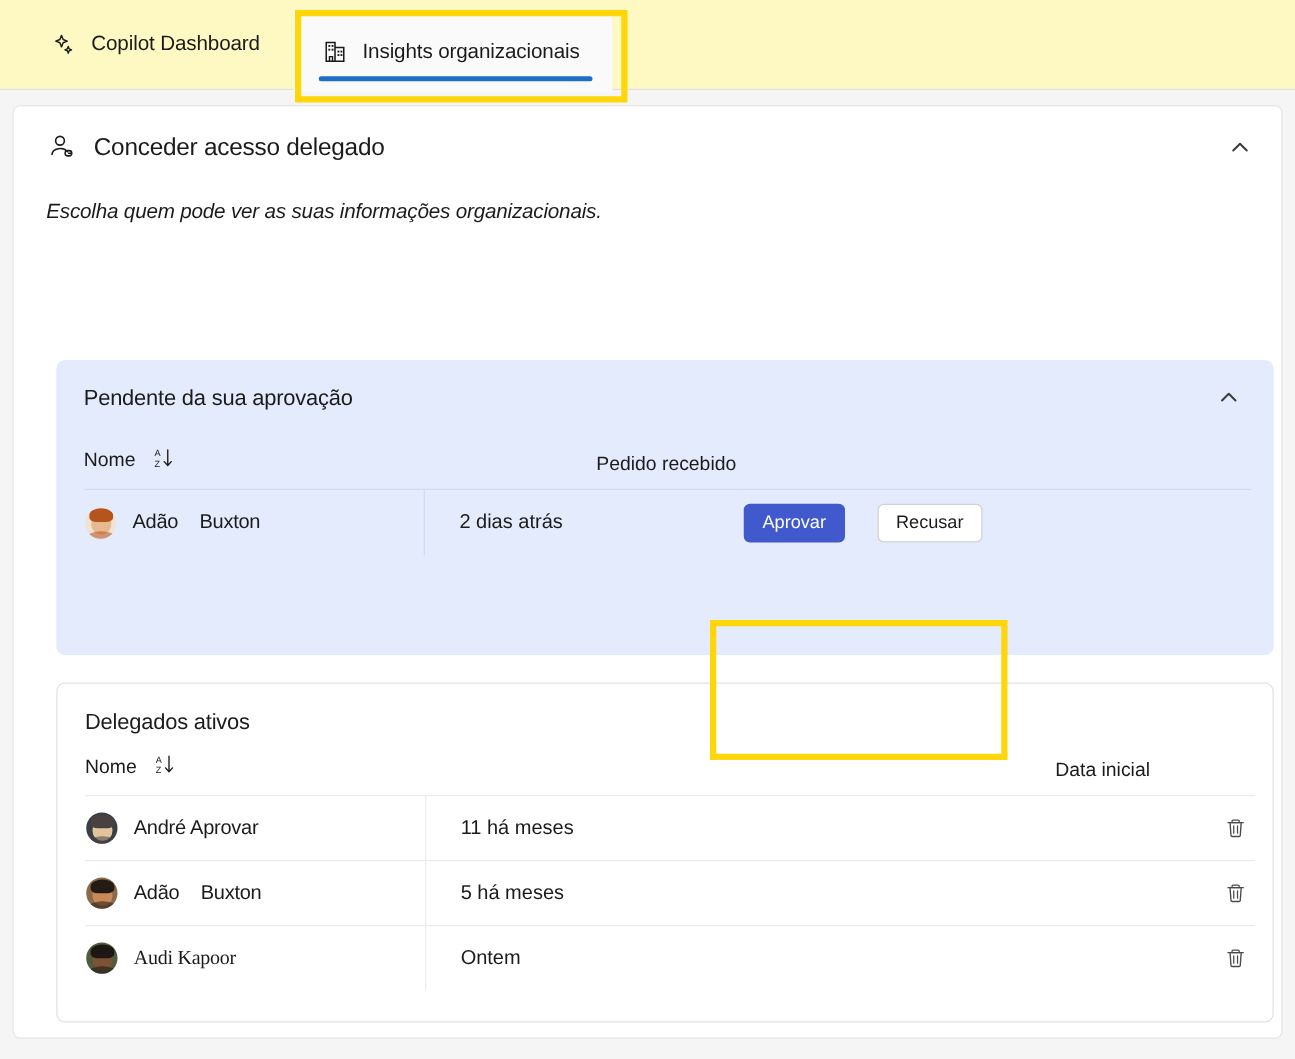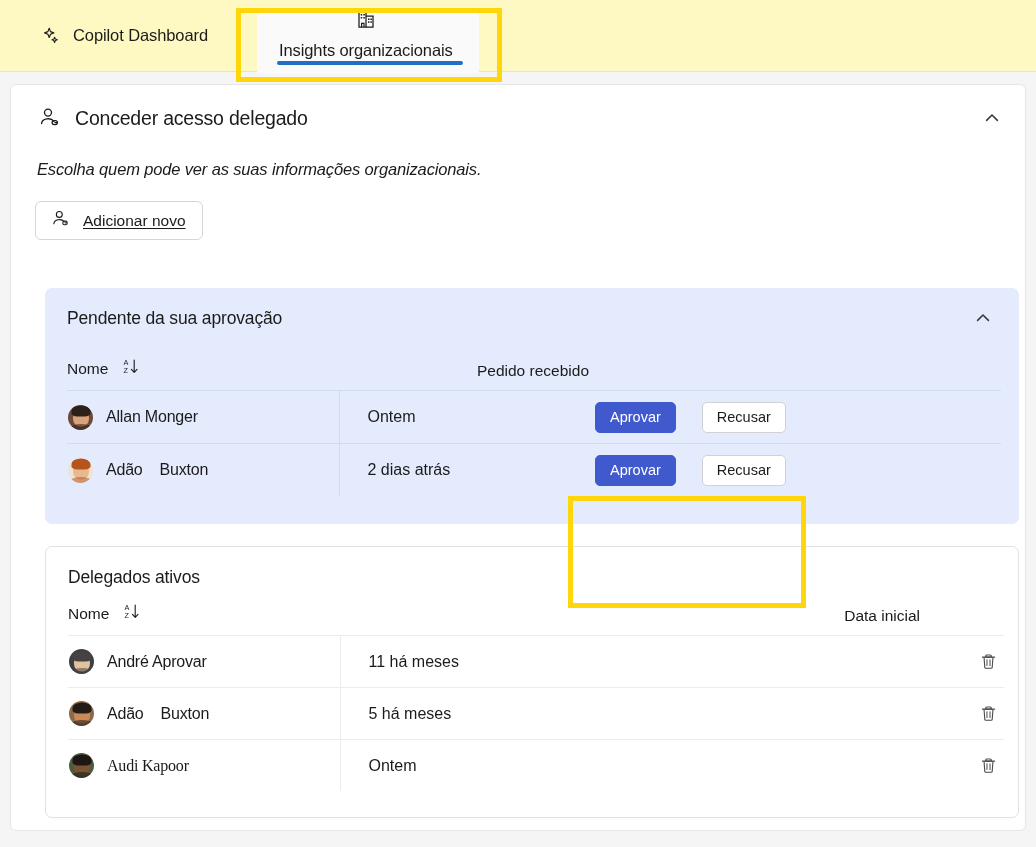--- a/index.html
+++ b/index.html
@@ -45,26 +45,25 @@
     display: flex;
     align-items: center;
     justify-content: center;
     width: 22px;
     height: 22px;
     flex: 0 0 auto;
   }
   #tab-copilot { margin-left: 18px; }
   #tab-insights {
     position: absolute;
-    left: 257px;
+    left: 235px;
     top: 8px;
     height: 66px;
     background: #fafafa;
     padding: 0 26px 0 22px;
-    flex-direction: column;
   }
   .tab-underline {
     position: absolute;
     left: 20px;
     right: 16px;
     bottom: 9px;
     height: 4px;
     border-radius: 2px;
     background: #1f6fc4;
   }
@@ -318,31 +317,20 @@
     <span class="section-title">Conceder acesso delegado</span>
     <span class="collapse-btn">
       <svg width="18" height="18" viewBox="0 0 18 18">
         <path d="M3.6 11.4 L9 6 L14.4 11.4" fill="none" stroke="#3a3a3a" stroke-width="1.6" stroke-linecap="round" stroke-linejoin="round"></path>
       </svg>
     </span>
   </div>
 
   <div class="sub-text">Escolha quem pode ver as suas informações organizacionais.</div>
 
-  <div class="add-btn">
-    <span>
-      <svg width="22" height="22" viewBox="0 0 26 26">
-        <circle cx="11" cy="7.6" r="3.5" fill="none" stroke="#1b1b1b" stroke-width="1.3"></circle>
-        <path d="M4.6 18.6 a6.6 5 0 0 1 12.3 -2.3" fill="none" stroke="#1b1b1b" stroke-width="1.3" stroke-linecap="round"></path>
-        <path d="M15.1 17.6 a2.1 2.1 0 0 1 2.1 -2.1 h1.1 a2.1 2.1 0 0 1 0 4.2 h-1.1 a2.1 2.1 0 0 1 -2.1 -2.1 Z" fill="none" stroke="#1b1b1b" stroke-width="1.25"></path>
-        <path d="M17.4 17.6 h2.6" fill="none" stroke="#1b1b1b" stroke-width="1.25"></path>
-      </svg>
-    </span>
-    <span class="add-btn-label">Adicionar novo</span>
-  </div>
 
   
   <div class="pending-panel">
     <div class="panel-title">Pendente da sua aprovação</div>
     <span class="panel-collapse">
       <svg width="18" height="18" viewBox="0 0 18 18">
         <path d="M3.6 11.4 L9 6 L14.4 11.4" fill="none" stroke="#3a3a3a" stroke-width="1.6" stroke-linecap="round" stroke-linejoin="round"></path>
       </svg>
     </span>
 
@@ -370,34 +358,20 @@
             <th style="padding-left:28px;">
               <span>Pedido recebido</span>
             </th>
             <th></th>
           </tr>
         </thead>
         <tbody id="pending-body">
             <tr style="border-top: 1px solid rgb(208, 220, 244);">
               <td style="height:50px;">
                 <span class="name-cell">
-                  <span class="avatar" style="background:#6b4a3a">
-                    <span style="position:absolute;left:50%;top:54%;transform:translate(-50%,-50%);width:16px;height:17px;border-radius:50% 50% 46% 46%;background:#d9a27a"></span>
-                    <span style="position:absolute;left:50%;top:27%;transform:translate(-50%,-50%);width:19px;height:11px;border-radius:50% 50% 30% 30%;background:#2b2119"></span>
-                    <span style="position:absolute;left:50%;bottom:-3px;transform:translateX(-50%);width:22px;height:9px;border-radius:50% 50% 0 0;background:#2b2119;opacity:.55"></span>
-                  </span>
-                  <span class="name-txt">Allan Monger</span>
-                </span>
-              </td>
-              <td style="padding-left:28px; border-left:1px solid #d0dcf4;"><span>Ontem</span></td>
-              <td style="padding-left:6px;"><span class="btn btn-primary">Aprovar</span><span style="display:inline-block;width:26px"></span><span class="btn btn-secondary">Recusar</span></td>
-            </tr>
-            <tr style="border-top: 1px solid rgb(208, 220, 244);">
-              <td style="height:50px;">
-                <span class="name-cell">
                   <span class="avatar" style="background:#efe3d6">
                     <span style="position:absolute;left:50%;top:54%;transform:translate(-50%,-50%);width:16px;height:17px;border-radius:50% 50% 46% 46%;background:#e8b98f"></span>
                     <span style="position:absolute;left:50%;top:27%;transform:translate(-50%,-50%);width:19px;height:11px;border-radius:50% 50% 30% 30%;background:#b6541d"></span>
                     <span style="position:absolute;left:50%;bottom:-3px;transform:translateX(-50%);width:22px;height:9px;border-radius:50% 50% 0 0;background:#b6541d;opacity:.55"></span>
                   </span>
                   <span class="name-txt">Adão    Buxton</span>
                 </span>
               </td>
               <td style="padding-left:28px; border-left:1px solid #d0dcf4;"><span>2 dias atrás</span></td>
               <td style="padding-left:6px;"><span class="btn btn-primary">Aprovar</span><span style="display:inline-block;width:26px"></span><span class="btn btn-secondary">Recusar</span></td>

